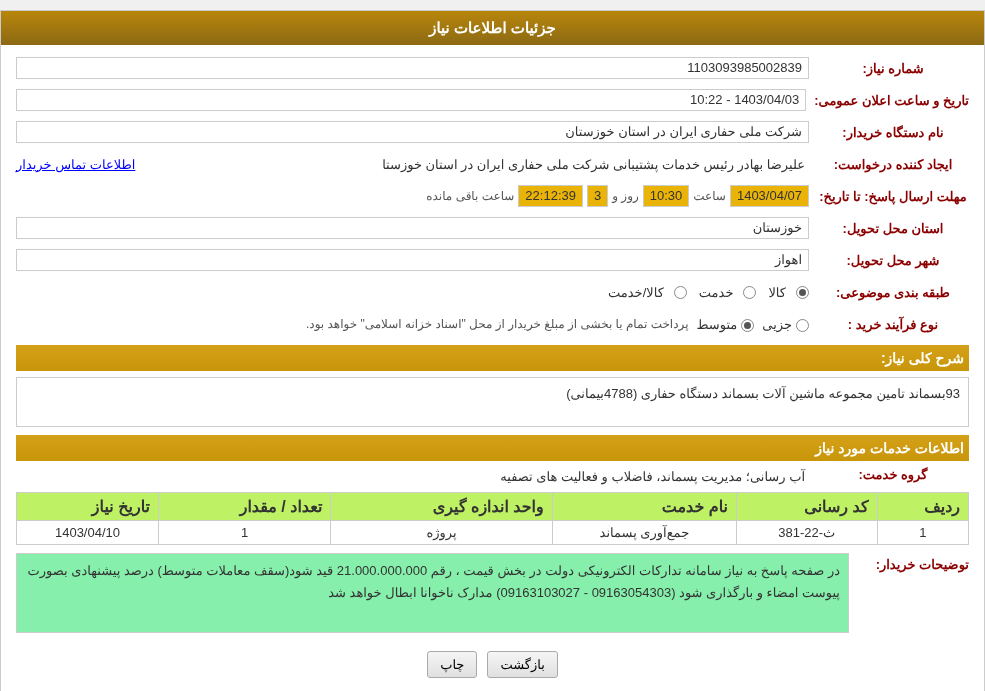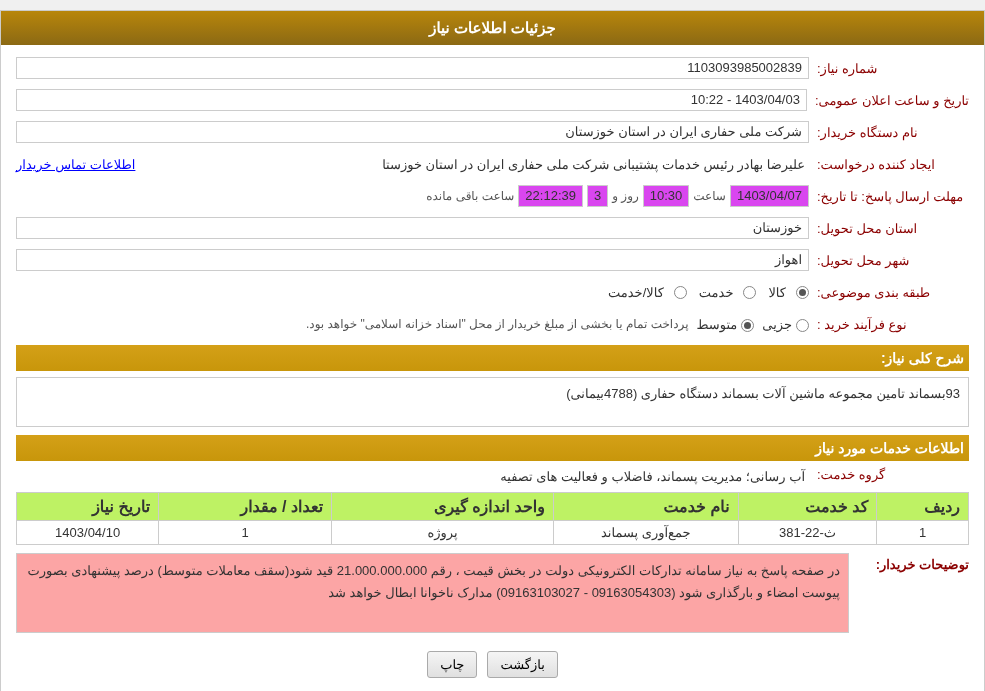--- a/index.html
+++ b/index.html
@@ -28,23 +28,23 @@
       padding: 10px 15px;
     }
     .info-row {
       display: flex;
       align-items: center;
       margin-bottom: 6px;
       min-height: 26px;
     }
     .label {
       color: #8b0000;
-      font-weight: normal;
+      font-weight: bold;
       min-width: 160px;
-      text-align: left;
+      text-align: center;
       padding-left: 8px;
       flex-shrink: 0;
     }
     .value-box {
       border: 1px solid #ccc;
       background: #fff;
       padding: 2px 6px;
       min-height: 22px;
       flex: 1;
     }
@@ -62,21 +62,21 @@
       cursor: pointer;
     }
     .deadline-row {
       display: flex;
       align-items: center;
       gap: 4px;
       flex: 1;
     }
     .deadline-box {
       border: 1px solid #ccc;
-      background: #d946ef;
+      background: #eab308;
       padding: 2px 6px;
       min-height: 22px;
     }
     .radio-group {
       display: flex;
       align-items: center;
       gap: 12px;
       flex: 1;
     }
     .radio-item {
@@ -155,21 +155,21 @@
       font-size: 16px;
     }
     .table-container td {
       border: 1px solid #ccc;
       padding: 4px 8px;
       text-align: center;
       font-size: 13px;
     }
     .notes-box {
       border: 1px solid #ccc;
-      background: #fca5a5;
+      background: #86efac;
       padding: 6px 8px;
       min-height: 80px;
       text-align: right;
       line-height: 1.7;
       font-size: 13px;
       margin-bottom: 8px;
     }
     .notes-label {
       color: #8b0000;
       font-weight: bold;
@@ -302,21 +302,21 @@
 
     <div class="service-group-row">
       <span class="label">گروه خدمت:</span>
       <span class="value-text">آب رسانی؛ مدیریت پسماند، فاضلاب و فعالیت های تصفیه</span>
     </div>
 
     <table class="table-container">
       <thead>
         <tr>
           <th>ردیف</th>
-          <th>کد خدمت</th>
+          <th>کد رسانی</th>
           <th>نام خدمت</th>
           <th>واحد اندازه گیری</th>
           <th>تعداد / مقدار</th>
           <th>تاریخ نیاز</th>
         </tr>
       </thead>
       <tbody id="services-tbody">
       <tr>
             <td>1</td>
             <td>ث-22-381</td>

